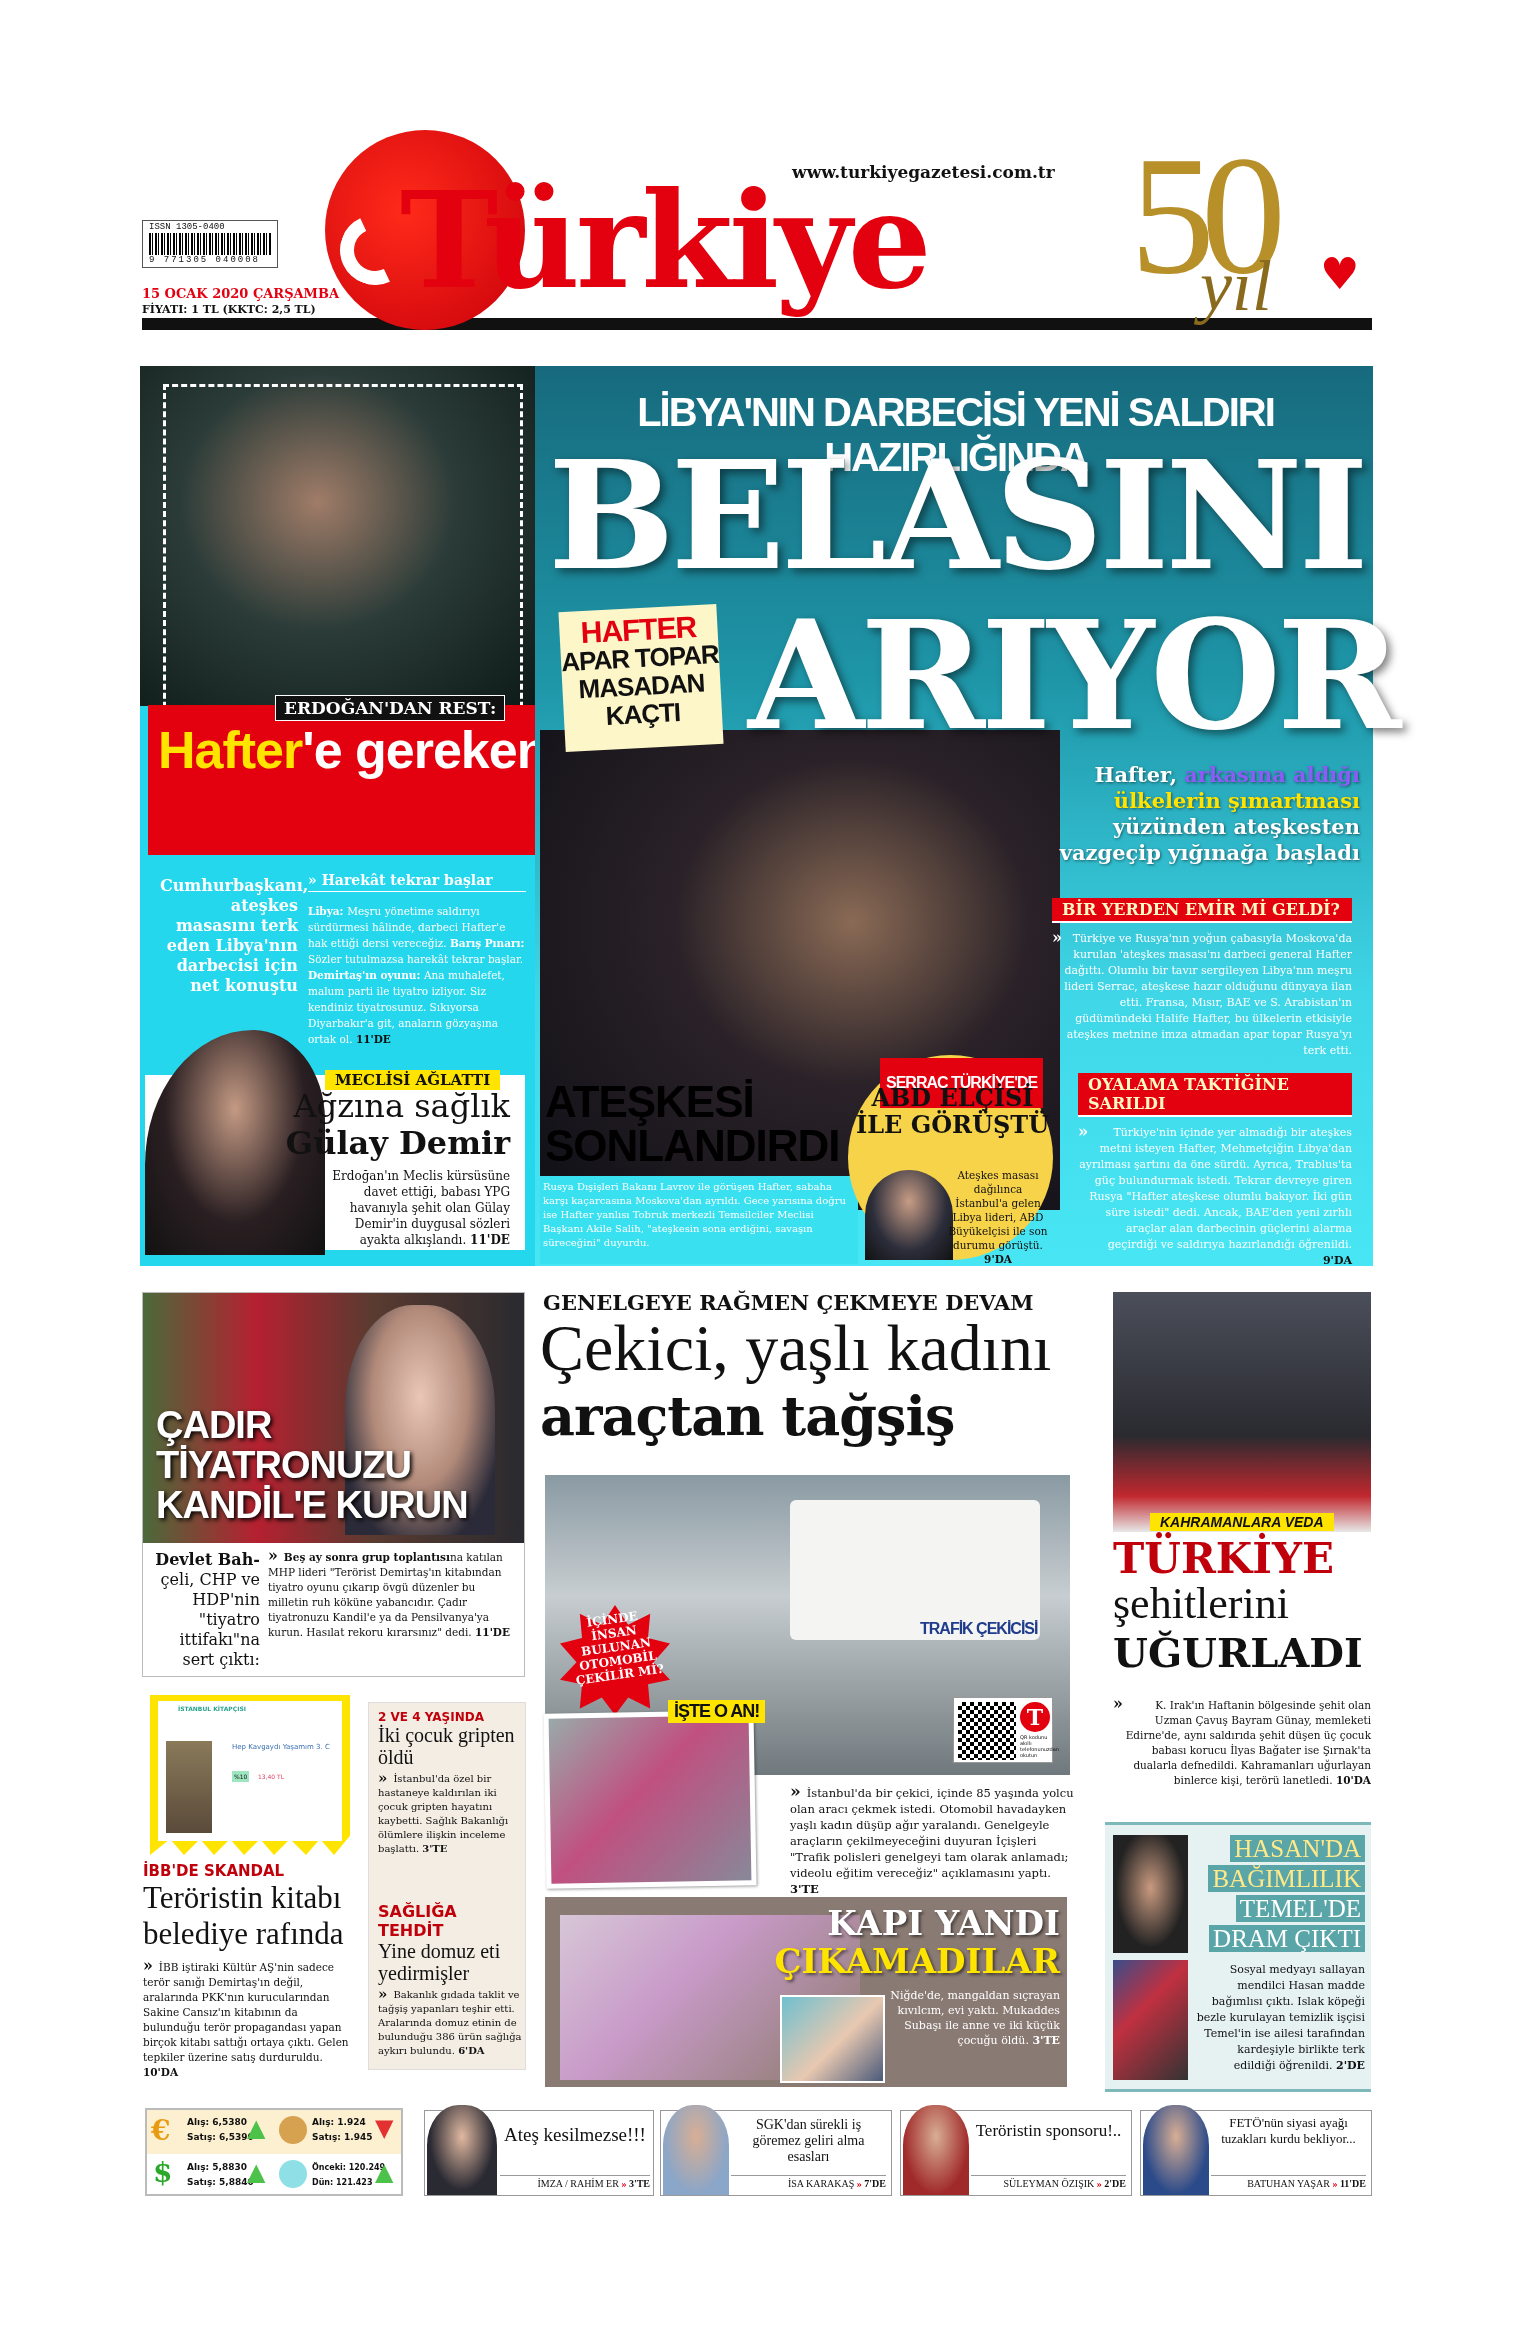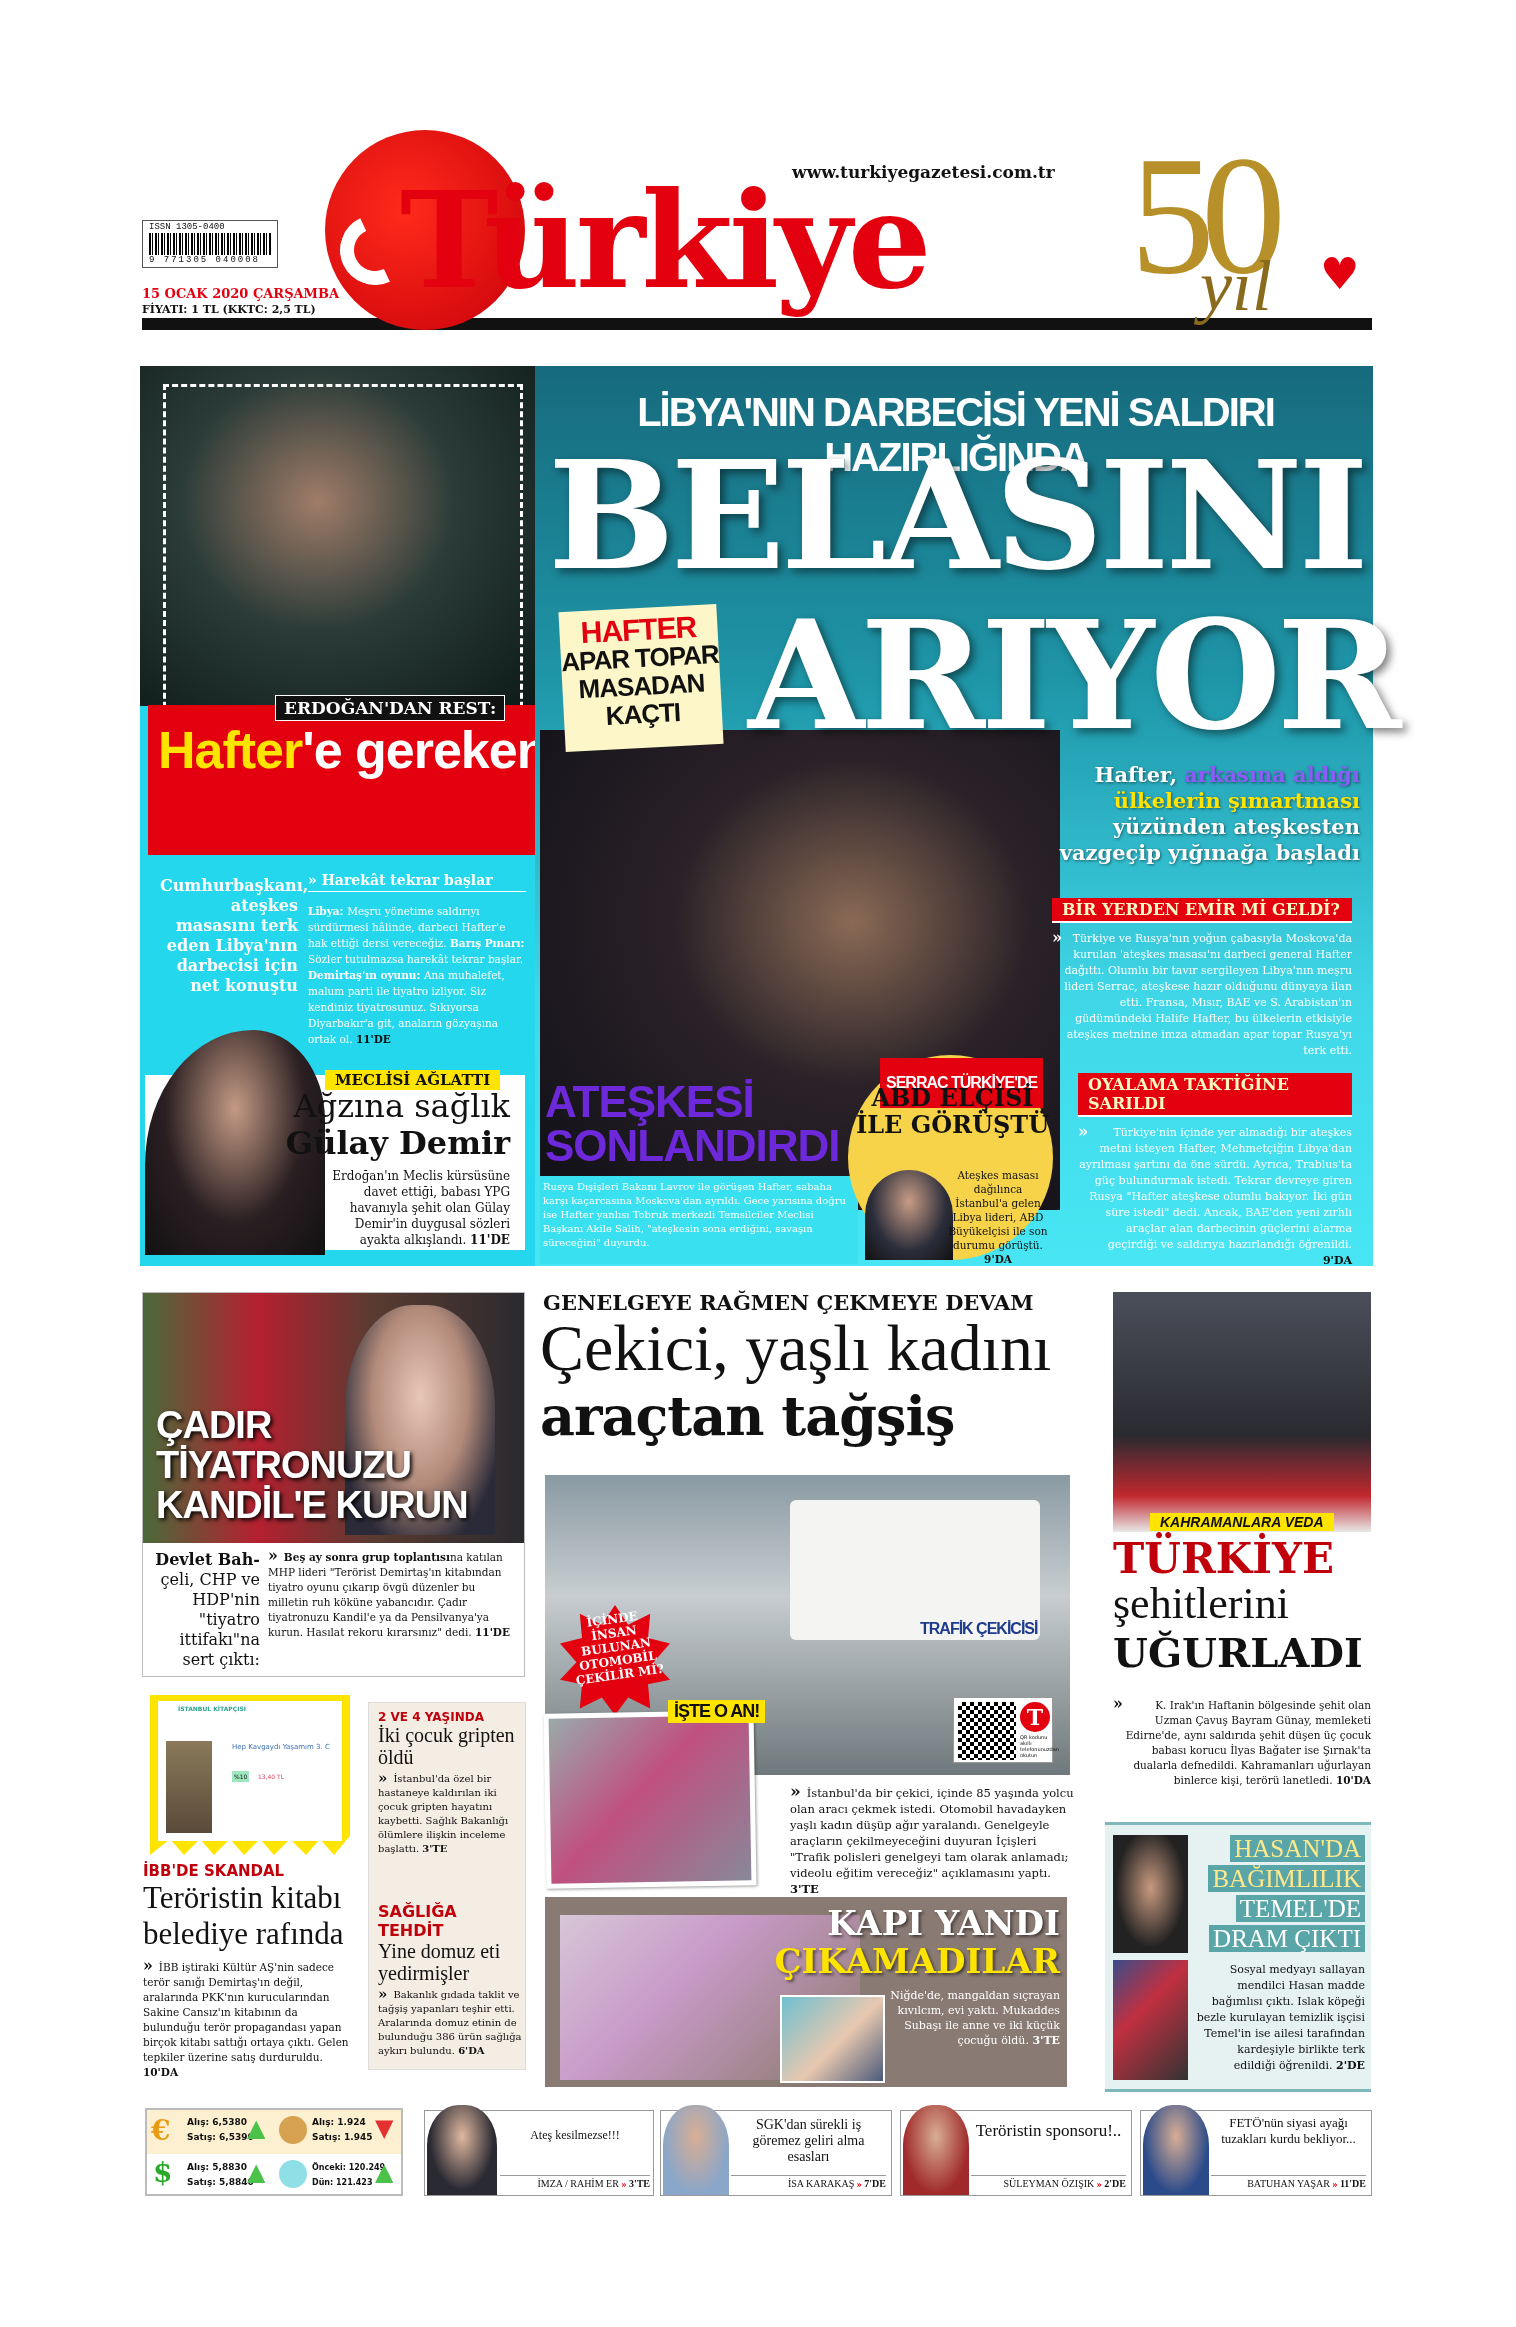--- a/index.html
+++ b/index.html
@@ -100,21 +100,21 @@
 
 <div class="abs" style="left:1052px;top:898px;width:300px;">
   <div class="red-tag" style="border-bottom:2px solid #fff;">BİR YERDEN EMİR Mİ GELDİ?</div>
   <div class="serif bq" style="color:#fff;font-size:11px;line-height:16px;text-align:right;margin-top:8px;">Türkiye ve Rusya'nın yoğun çabasıyla Moskova'da kurulan 'ateşkes masası'nı darbeci general Hafter dağıttı. Olumlu bir tavır sergileyen Libya'nın meşru lideri Serrac, ateşkese hazır olduğunu dünyaya ilan etti. Fransa, Mısır, BAE ve S. Arabistan'ın güdümündeki Halife Hafter, bu ülkelerin etkisiyle ateşkes metnine imza atmadan apar topar Rusya'yı terk etti.</div>
 </div>
 <div class="abs" style="left:1078px;top:1073px;width:274px;">
   <div class="red-tag" style="border-bottom:2px solid #fff;">OYALAMA TAKTİĞİNE SARILDI</div>
   <div class="serif bq" style="color:#fff;font-size:11px;line-height:16px;text-align:right;margin-top:8px;"><span>Türkiye'nin içinde yer almadığı bir ateşkes metni isteyen Hafter, Mehmetçiğin Libya'dan ayrılması şartını da öne sürdü. Ayrıca, Trablus'ta güç bulundurmak istedi. Tekrar devreye giren Rusya "Hafter ateşkese olumlu bakıyor. İki gün süre istedi" dedi. Ancak, BAE'den yeni zırhlı araçlar alan darbecinin güçlerini alarma geçirdiği ve saldırıya hazırlandığı öğrenildi.</span> <b style="color:#111;">9'DA</b></div>
 </div>
 
-<div class="abs cond" style="left:545px;top:1080px;font-size:44px;line-height:44px;color:#6d28d9;">
+<div class="abs cond" style="left:545px;top:1080px;font-size:44px;line-height:44px;color:#000000;">
   <div>ATEŞKESİ</div>
   <div>SONLANDIRDI</div>
 </div>
 <div class="abs" style="left:540px;top:1176px;width:318px;height:88px;background:#38e0f0;"></div>
 <div class="abs serif" style="left:543px;top:1180px;width:305px;font-size:10px;line-height:14px;color:#fff;">Rusya Dışişleri Bakanı Lavrov ile görüşen Hafter, sabaha karşı kaçarcasına Moskova'dan ayrıldı. Gece yarısına doğru ise Hafter yanlısı Tobruk merkezli Temsilciler Meclisi Başkanı Akile Salih, "ateşkesin sona erdiğini, savaşın süreceğini" duyurdu.</div>
 
 <div class="abs" style="left:848px;top:1055px;width:205px;height:205px;border-radius:50%;background:#f7d34a;"></div>
 <div class="abs cond" style="left:880px;top:1058px;background:#e3000f;color:#fff;font-size:16px;padding:16px 6px;">SERRAC TÜRKİYE'DE</div>
 <div class="abs serif" style="left:855px;top:1084px;width:195px;text-align:center;font-weight:bold;font-size:24px;line-height:27px;">
   <div>ABD ELÇİSİ</div>
@@ -230,21 +230,21 @@
   <div style="position:absolute;left:132px;top:50px;width:28px;height:28px;border-radius:50%;background:#8fe0e6;"></div>
   <div class="sans" style="position:absolute;left:165px;top:50px;font-size:8px;font-weight:bold;line-height:15px;">
       <div>Önceki: 120.249</div>
       <div>Dün: 121.423</div>
     </div>
   <div style="position:absolute;left:228px;top:48px;color:#4cc24a;font-size:24px;">▲</div>
 </div>
 
 <div class="abs" style="left:424px;top:2110px;width:230px;height:86px;border:1px solid #999;">
   <div style="position:absolute;left:2px;top:-6px;width:70px;height:90px;border-radius:45% 45% 0 0;background:radial-gradient(ellipse at 50% 35%,#e0b8a0 0%,#2a2a33 65%);"></div>
-  <div class="lserif" style="position:absolute;left:75px;top:14px;width:150px;text-align:center;font-size:12px;line-height:20px;">Ateş kesilmezse!!!</div>
+  <div class="lserif" style="position:absolute;left:75px;top:14px;width:150px;text-align:center;font-size:19px;line-height:20px;">Ateş kesilmezse!!!</div>
   <div class="lserif" style="position:absolute;left:75px;top:64px;width:150px;text-align:right;font-size:10px;border-top:1px solid #999;padding-top:2px;"><span>İMZA / RAHİM ER</span> <b style="color:#e3000f;">»</b> <b>3'TE</b></div>
 </div>
 <div class="abs" style="left:660px;top:2110px;width:232px;height:86px;border:1px solid #999;">
   <div style="position:absolute;left:2px;top:-6px;width:66px;height:90px;border-radius:45% 45% 0 0;background:radial-gradient(ellipse at 50% 35%,#d8ae94 0%,#8aa6c8 70%);"></div>
   <div class="lserif" style="position:absolute;left:70px;top:6px;width:155px;text-align:center;font-size:14px;line-height:16px;">SGK'dan sürekli iş göremez geliri alma esasları</div>
   <div class="lserif" style="position:absolute;left:70px;top:64px;width:155px;text-align:right;font-size:10px;border-top:1px solid #999;padding-top:2px;"><span>İSA KARAKAŞ</span> <b style="color:#e3000f;">»</b> <b>7'DE</b></div>
 </div>
 <div class="abs" style="left:900px;top:2110px;width:232px;height:86px;border:1px solid #999;">
   <div style="position:absolute;left:2px;top:-6px;width:66px;height:90px;border-radius:45% 45% 0 0;background:radial-gradient(ellipse at 50% 35%,#d8ae94 0%,#a02a2a 70%);"></div>
   <div class="lserif" style="position:absolute;left:70px;top:10px;width:155px;text-align:center;font-size:17px;line-height:20px;">Teröristin sponsoru!..</div>

